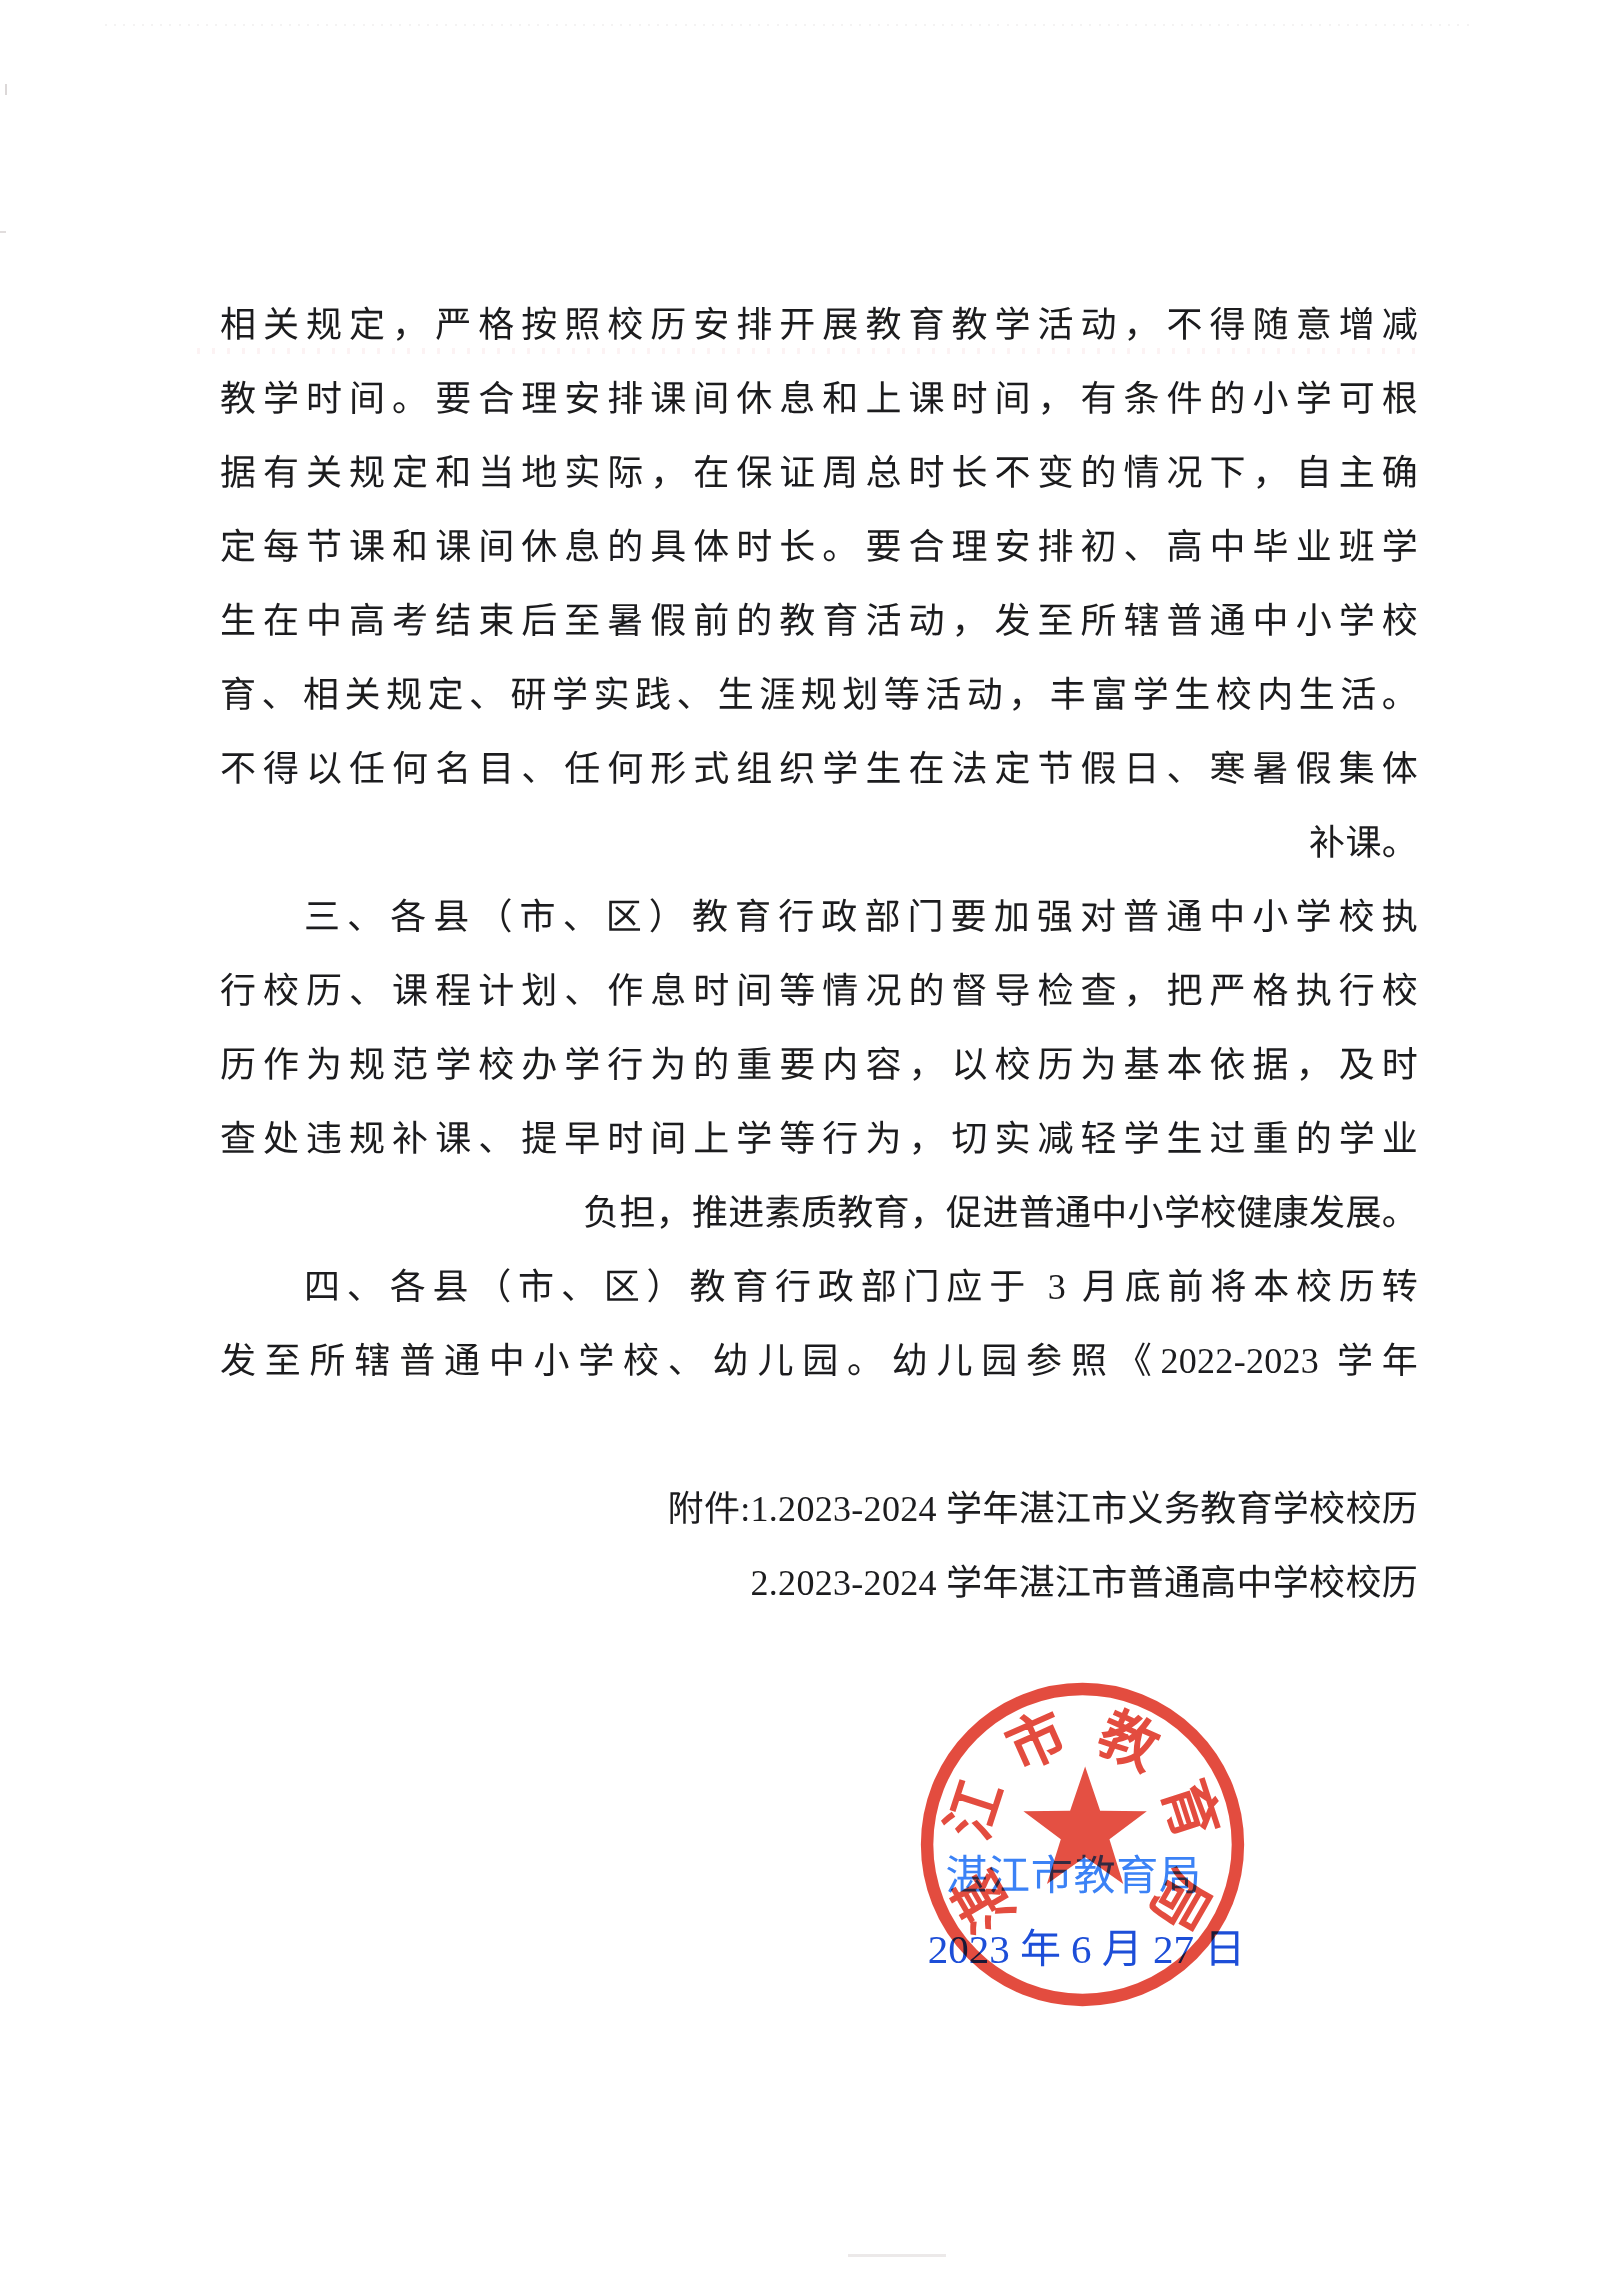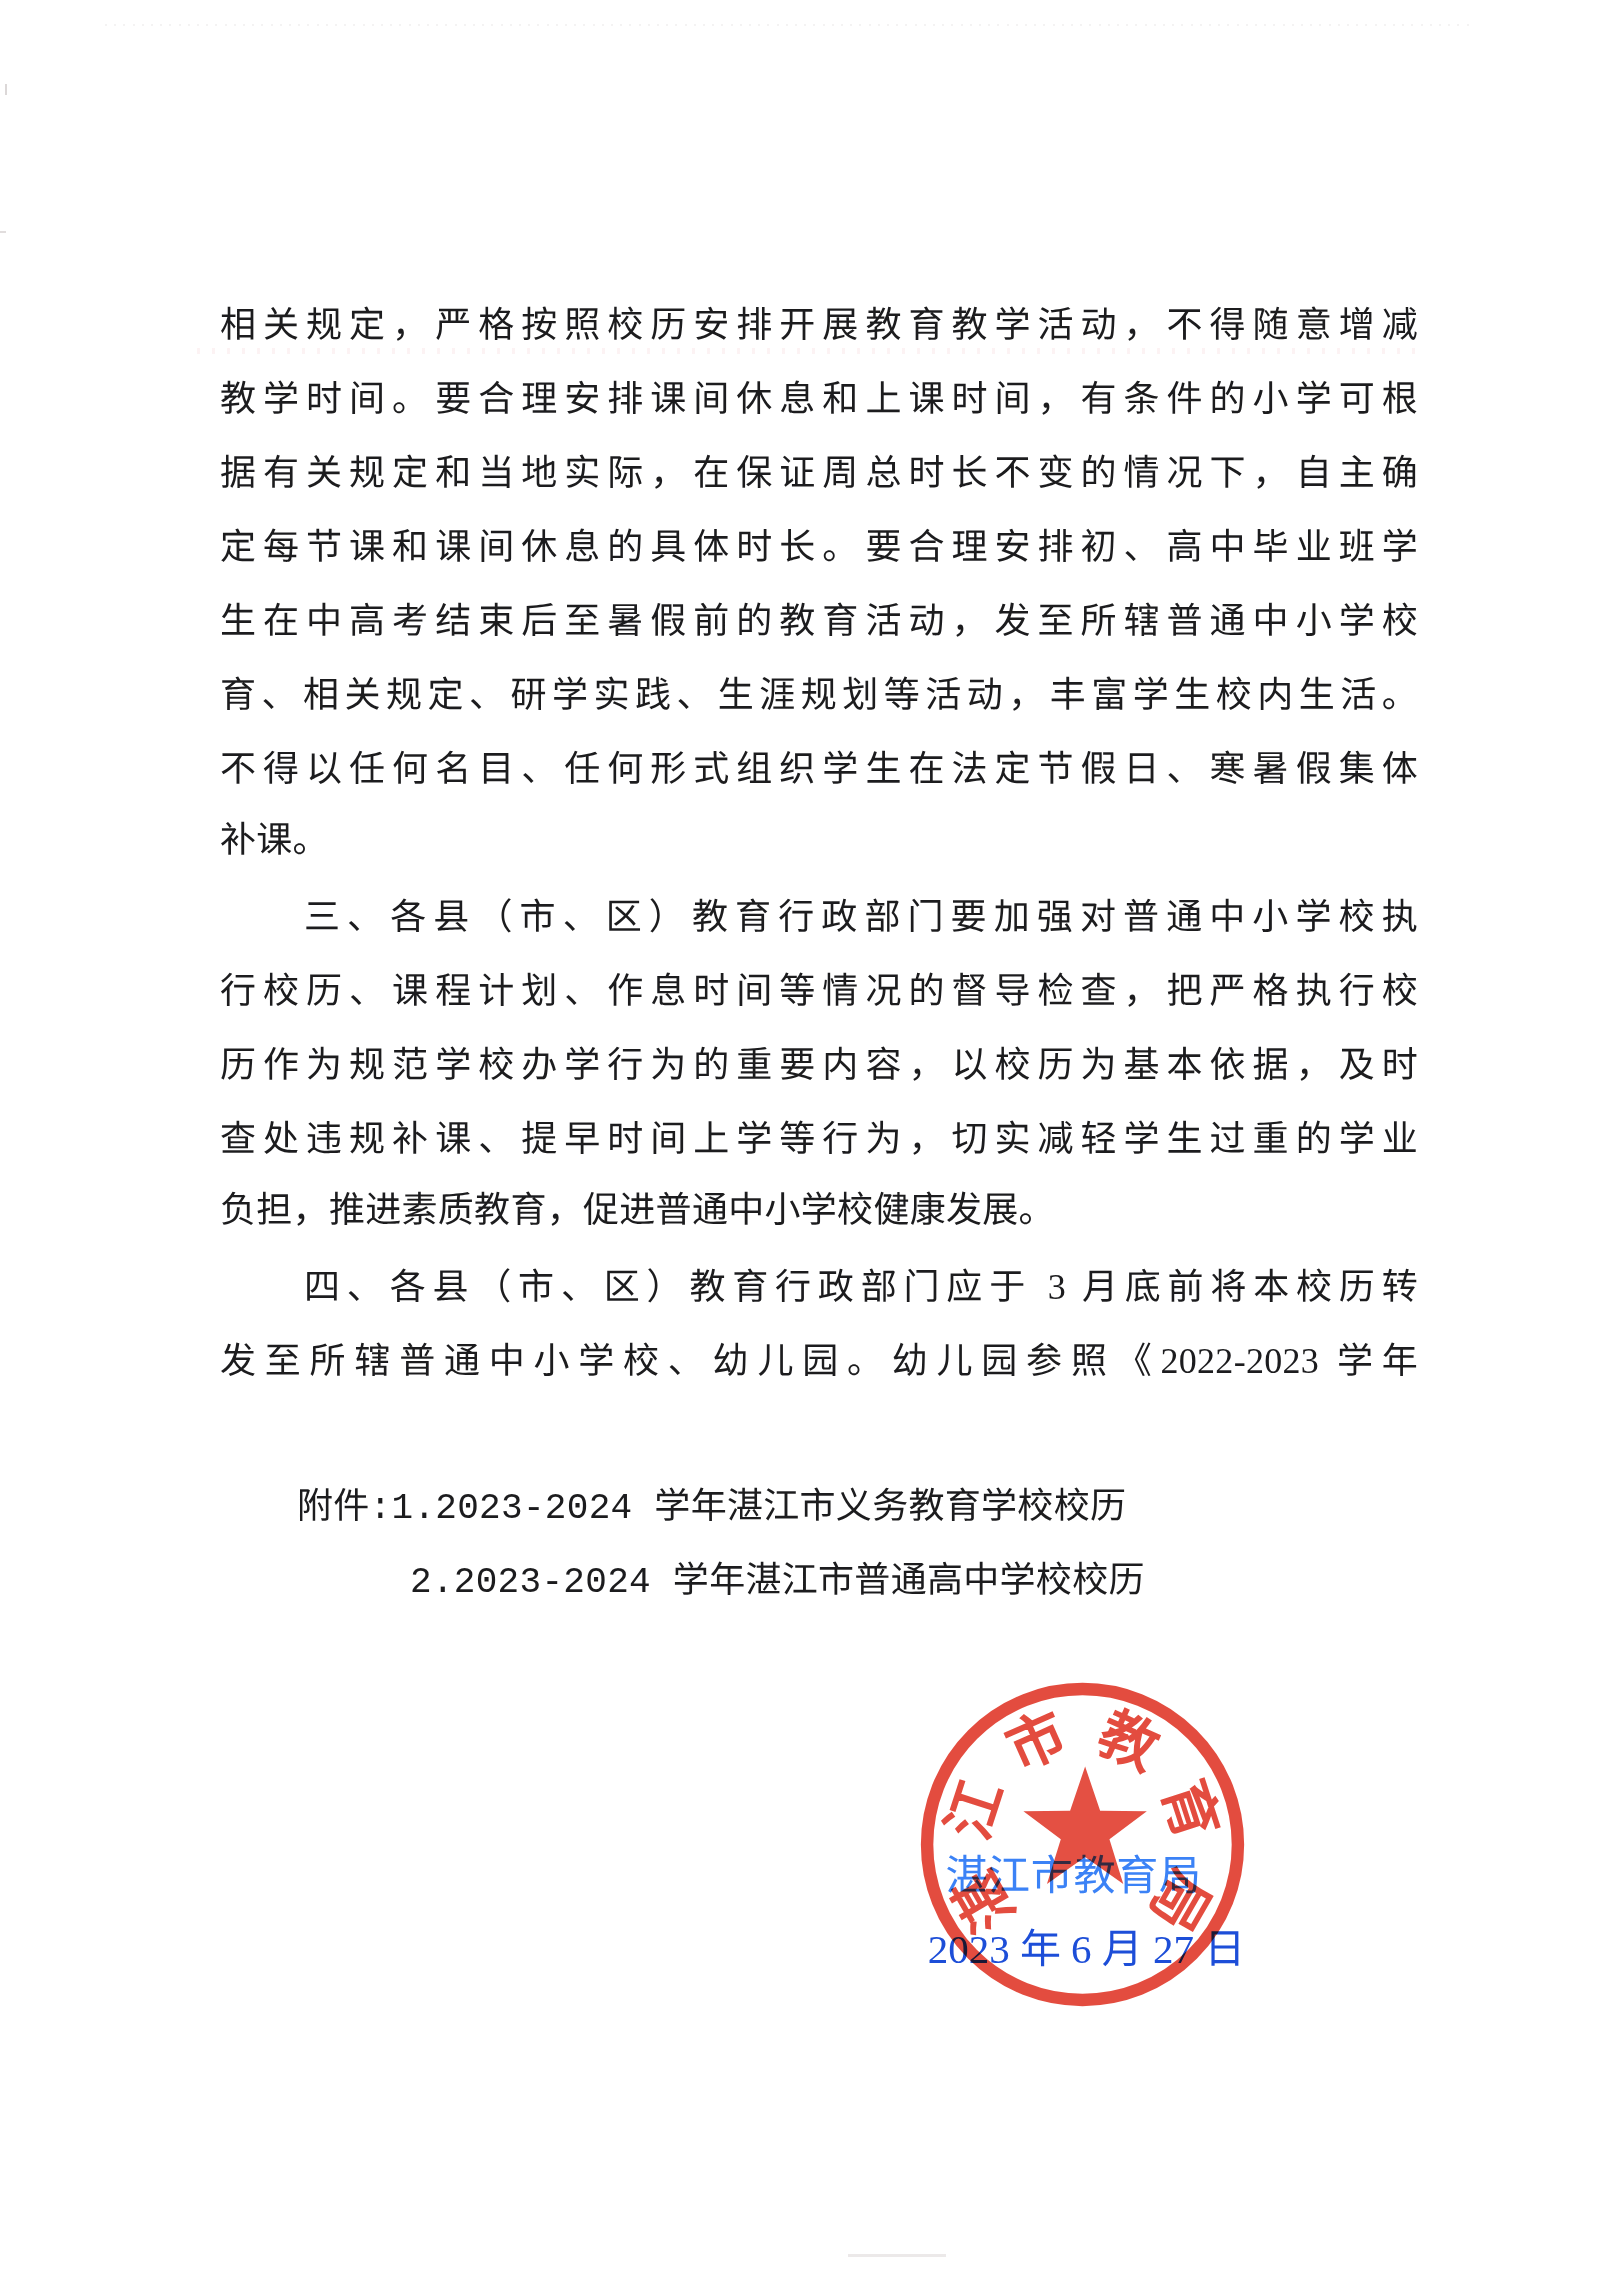--- a/index.html
+++ b/index.html
@@ -17,21 +17,21 @@
     position: absolute;
     left: 220px;
     top: 288px;
     width: 1198px;
     font-size: 36px;
     line-height: 74px;
     letter-spacing: 0.3px;
   }
   .line { height: 74px; overflow: hidden; }
   .line.j { text-align: justify; text-align-last: justify; text-justify: inter-character; }
-  .line.end { text-align: left; font-family: Liberation Mono, monospace; }
+  .line.end { text-align: right; }
   .line.ind  { padding-left: 84px; }
   .line.att1 { padding-left: 77px; }
   .line.att2 { padding-left: 190px; }
   .spacer { height: 74px; }
   
   .seal-org {
     position: absolute;
     left: 811px; top: 1850px;
     width: 525px; height: 53px;
     line-height: 53px;

